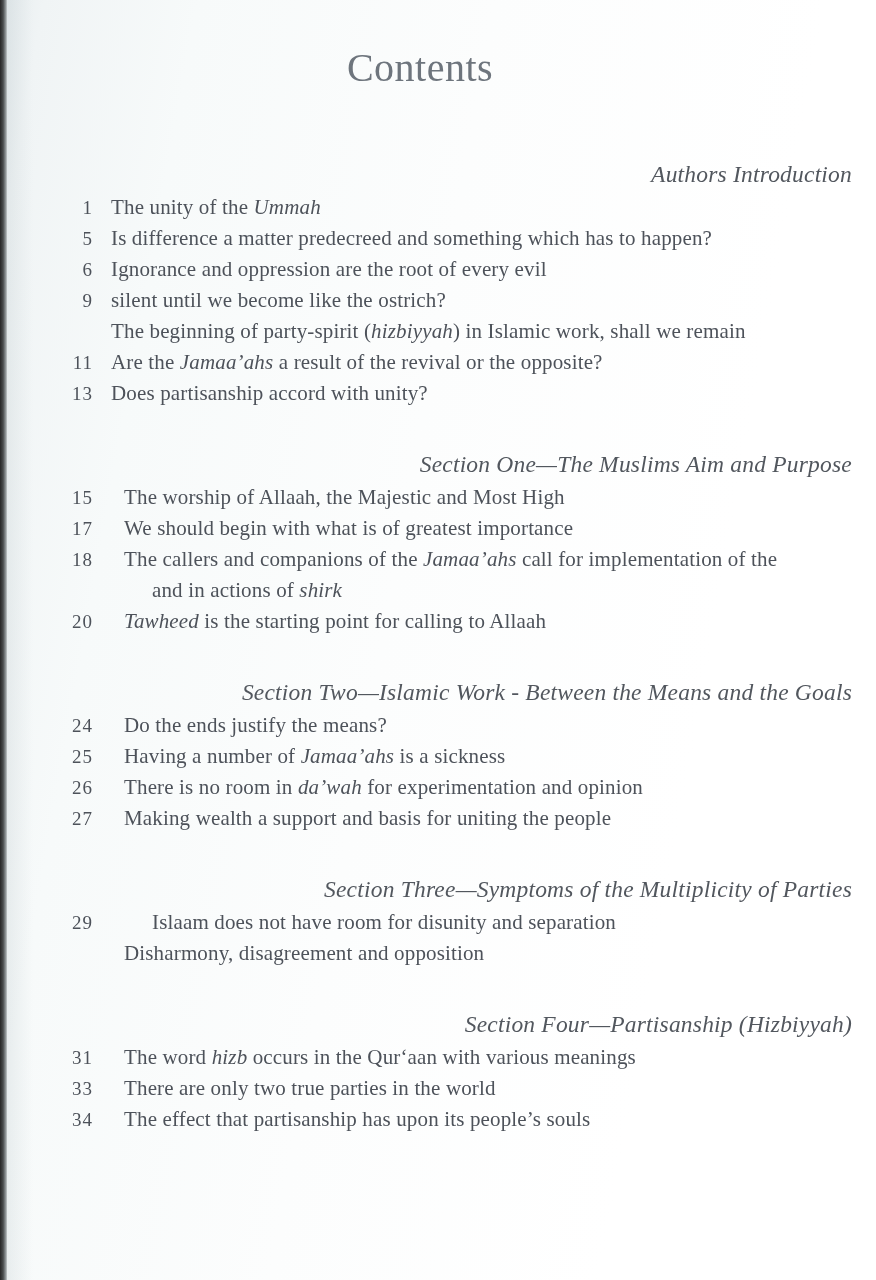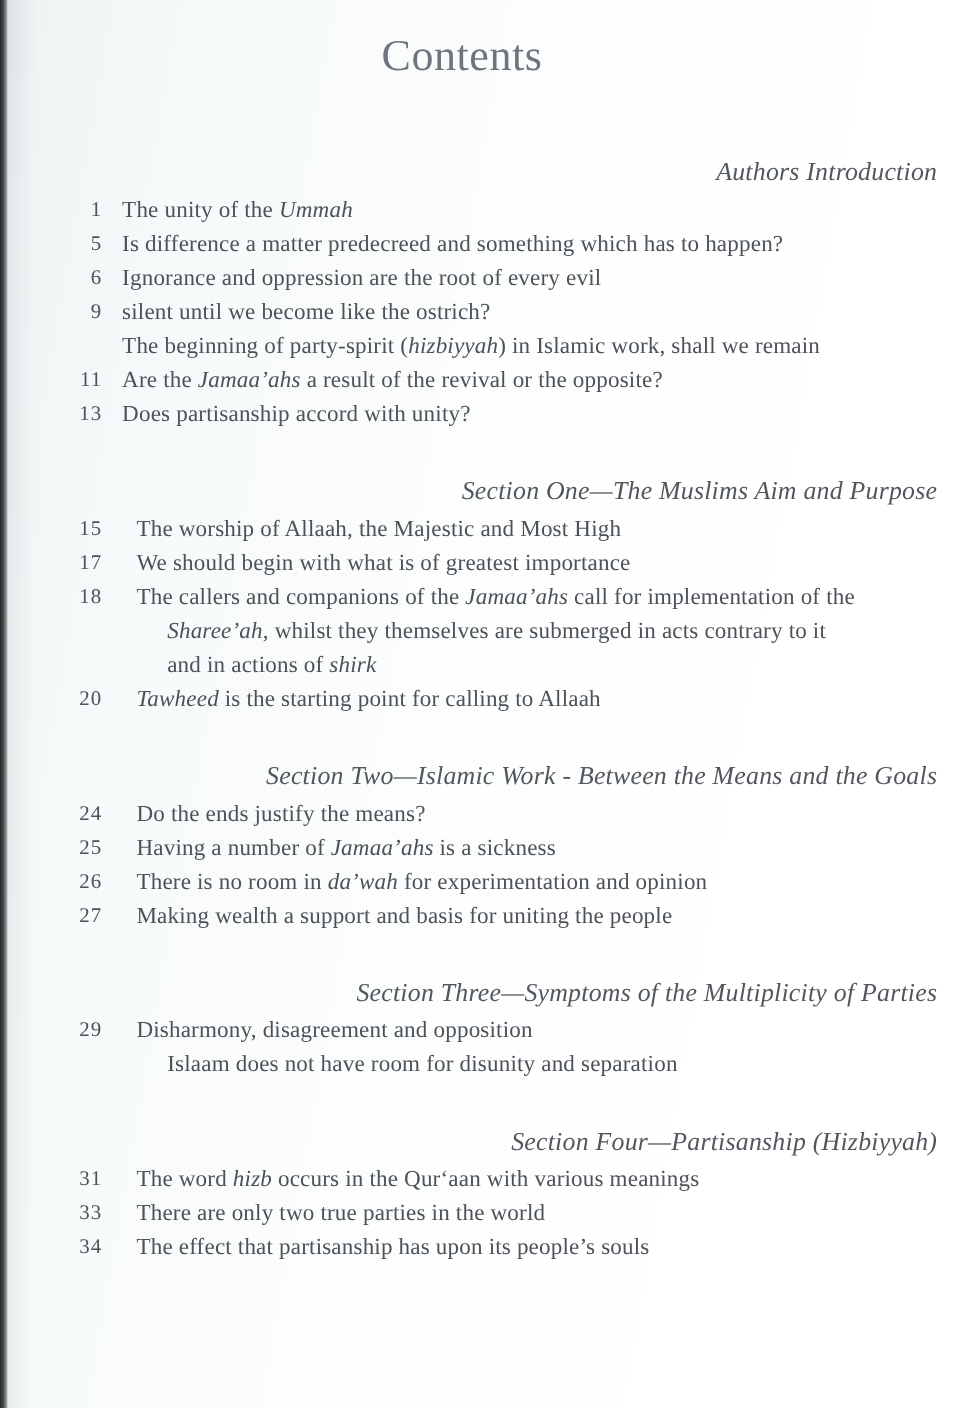--- a/index.html
+++ b/index.html
@@ -8,21 +8,21 @@
     height: 1280px;
     overflow: hidden;
     background: #ffffff;
     font-family: "Liberation Serif", "DejaVu Serif", serif;
   }
   .page {
     position: relative;
     width: 876px;
     height: 1280px;
     box-sizing: border-box;
-    padding: 28px 24px 0 48px;
+    padding: 45px 24px 0 48px;
     background: linear-gradient(100deg,
       #e7edef 0%, #f0f4f5 4%, #f7fafa 18%, #fcfdfd 45%, #ffffff 75%, #ffffff 100%);
     color: #4d525a;
   }
   .binding {
     position: absolute;
     left: 0; top: 0; bottom: 0;
     width: 7px;
     background: linear-gradient(90deg, #262626 0%, #4a4d4e 45%, #8e9496 80%, #c4c9ca 100%);
   }
@@ -139,21 +139,20 @@
         <div class="entry">
           <span class="num">17</span>
           <div class="txt">
             <div class="line"><span>We should begin with what is of greatest importance</span></div>
           </div>
         </div>
         <div class="entry">
           <span class="num">18</span>
           <div class="txt">
             <div class="line"><span>The callers and companions of the </span><span class="it">Jamaa’ahs</span><span> call for implementation of the</span></div>
-            <div class="line cont"><span class="it">Sharee’ah</span><span>, whilst they themselves are submerged in acts contrary to it</span></div>
             <div class="line cont"><span>and in actions of </span><span class="it">shirk</span></div>
           </div>
         </div>
         <div class="entry">
           <span class="num">20</span>
           <div class="txt">
             <div class="line"><span class="it">Tawheed</span><span> is the starting point for calling to Allaah</span></div>
           </div>
         </div>
       </section>
@@ -182,22 +181,22 @@
           <div class="txt">
             <div class="line"><span>Making wealth a support and basis for uniting the people</span></div>
           </div>
         </div>
       </section>
       <section class="sec">
         <div class="sec-heading">Section Three—Symptoms of the Multiplicity of Parties</div>
         <div class="entry">
           <span class="num">29</span>
           <div class="txt">
+            <div class="line cont"><span>Islaam does not have room for disunity and separation</span></div>
             <div class="line"><span>Disharmony, disagreement and opposition</span></div>
-            <div class="line cont"><span>Islaam does not have room for disunity and separation</span></div>
           </div>
         </div>
       </section>
       <section class="sec">
         <div class="sec-heading">Section Four—Partisanship (Hizbiyyah)</div>
         <div class="entry">
           <span class="num">31</span>
           <div class="txt">
             <div class="line"><span>The word </span><span class="it">hizb</span><span> occurs in the Qur‘aan with various meanings</span></div>
           </div>

